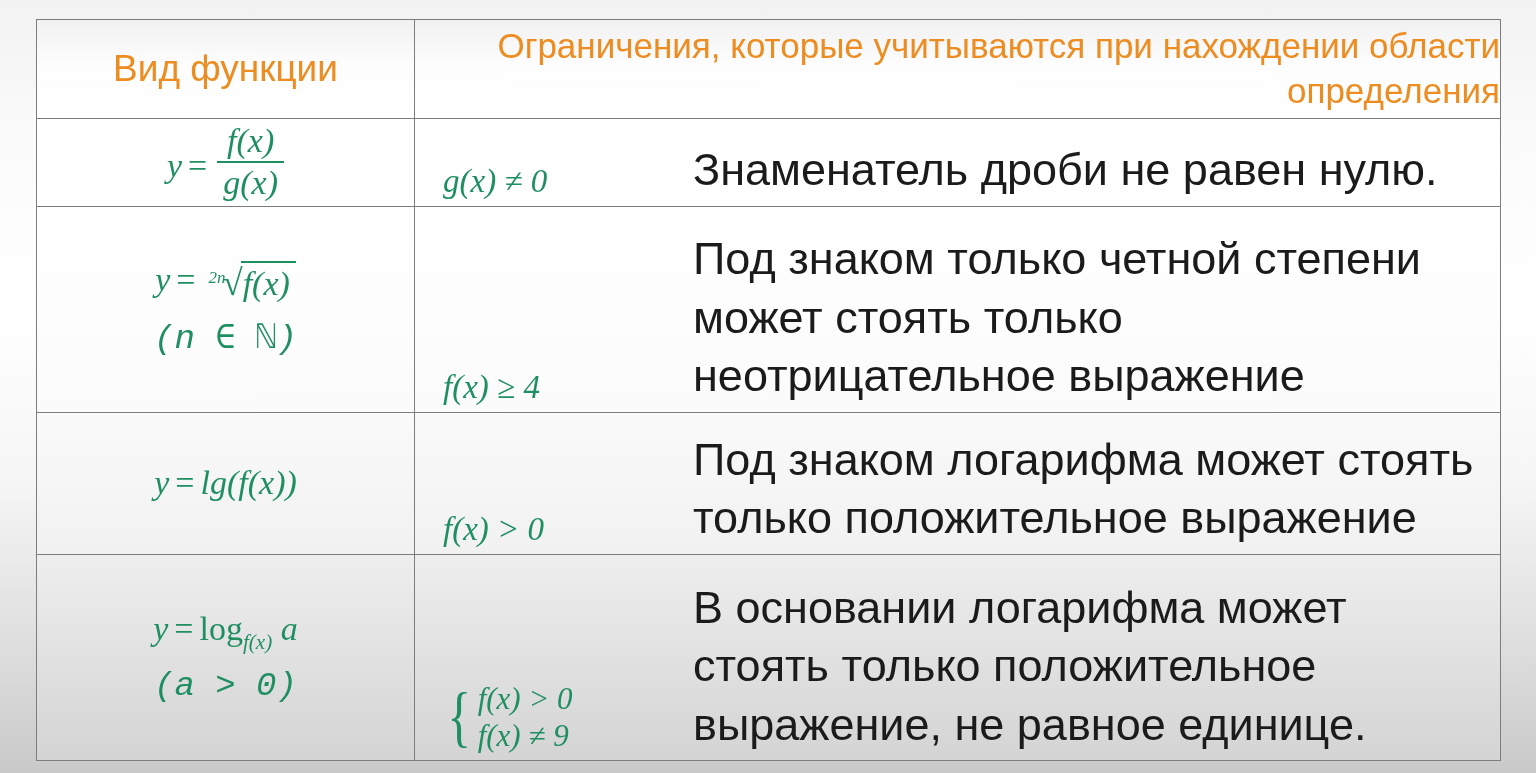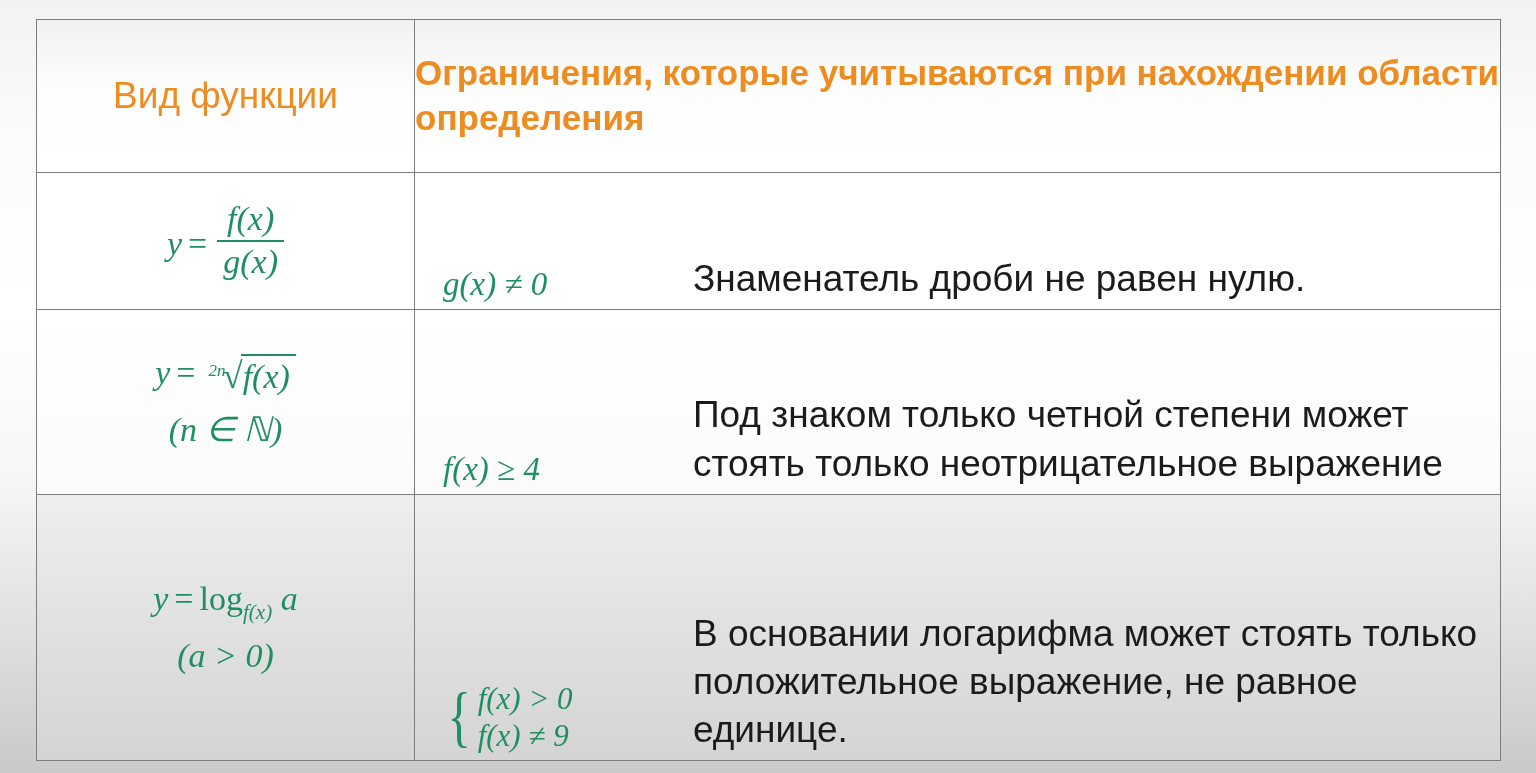--- a/index.html
+++ b/index.html
@@ -55,40 +55,40 @@
 
   
   .head-left {
     text-align: center;
     color: #ed8c20;
     font-size: 37px;
     line-height: 1.25;
     padding: 4px 10px;
   }
   .head-right {
-    text-align: left;
+    text-align: right;
     color: #ed8c20;
     font-size: 35px;
     line-height: 1.28;
     padding: 6px 18px;
-    font-weight: bold;
   }
 
   
   .formula-cell {
     text-align: center;
     color: #1f8f61;
     font-family: "Liberation Serif", serif;
     font-style: italic;
     font-size: 34px;
     padding: 8px 6px;
   }
   .formula-cell .line2 {
     display: block;
     margin-top: 12px;
+    font-family: Liberation Mono, monospace;
   }
 
   
   .mvar { font-family: "Liberation Serif", serif; font-style: italic; }
   .mop  { font-style: normal; padding: 0 6px; }
   .mrm  { font-style: normal; }
 
   .frac {
     display: inline-block;
     vertical-align: -0.52em;
@@ -140,21 +140,21 @@
     color: #1f8f61;
     font-family: "Liberation Serif", serif;
     font-style: italic;
     font-size: 33px;
     text-align: left;
     white-space: nowrap;
   }
   .cond-text {
     flex: 1 1 auto;
     color: #1b1b1b;
-    font-size: 37px;
+    font-size: 45px;
     line-height: 1.30;
     text-align: left;
   }
 
   
   .system {
     display: inline-flex;
     align-items: center;
   }
   .system .brace {
@@ -213,20 +213,31 @@
             <span class="line2">(n ∈ ℕ)</span>
           </td>
           <td>
             <div class="cond-row">
               <div class="cond-math">f(x) ≥ 4</div>
               <div class="cond-text">Под знаком только четной степени может стоять только неотрицательное выражение</div>
             </div>
           </td>
         </tr>
 
+        <tr class="r-3">
+          <td class="formula-cell">
+            <span class="mvar">y</span><span class="mop">=</span><span>lg(f(x))</span>
+          </td>
+          <td>
+            <div class="cond-row">
+              <div class="cond-math">f(x) &gt; 0</div>
+              <div class="cond-text">Под знаком логарифма может стоять только положительное выражение</div>
+            </div>
+          </td>
+        </tr>
 
         <tr class="r-4">
           <td class="formula-cell">
             <span class="mvar">y</span><span class="mop">=</span><span class="mrm">log</span><span class="sub">f(x)</span>&nbsp;<span class="mvar">a</span>
             <span class="line2">(a &gt; 0)</span>
           </td>
           <td>
             <div class="cond-row">
               <div class="cond-math">
                 <span class="system">

